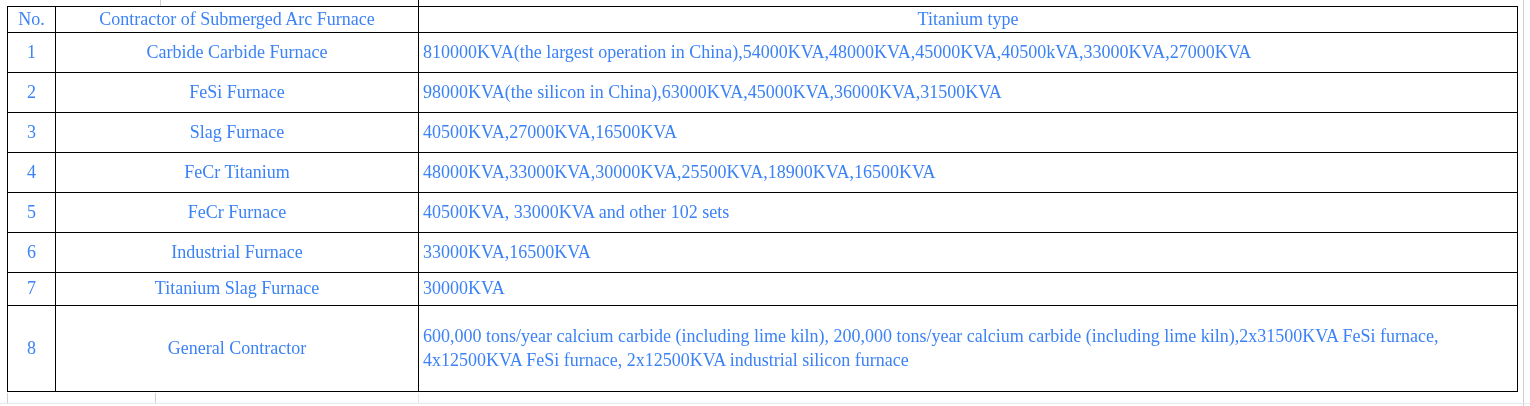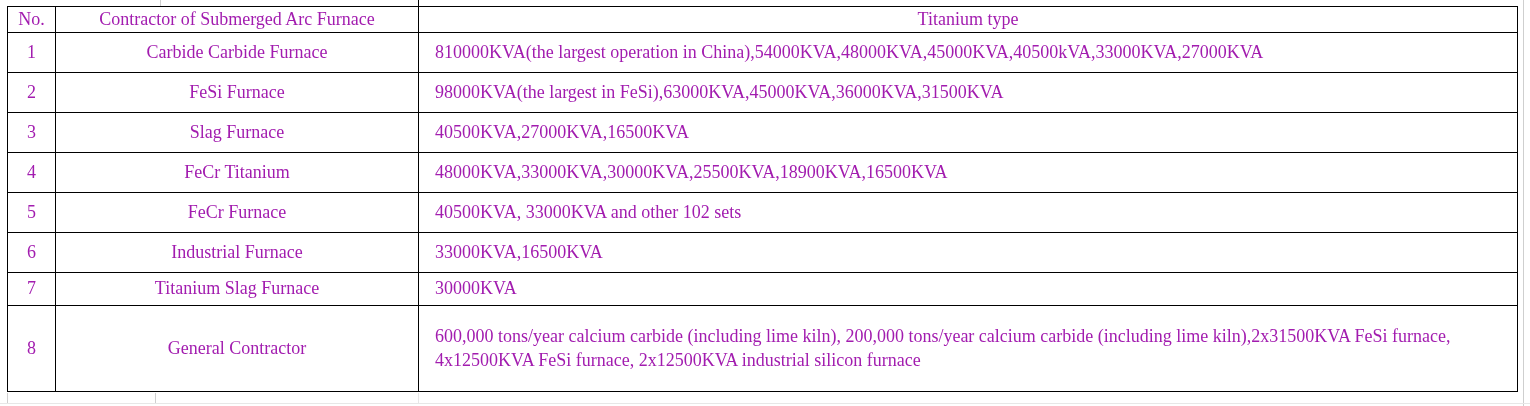--- a/index.html
+++ b/index.html
@@ -7,21 +7,21 @@
     padding: 0;
     background: #ffffff;
   }
   .canvas {
     position: relative;
     width: 1530px;
     height: 406px;
     background: #ffffff;
     overflow: hidden;
     font-family: "Liberation Serif", "DejaVu Serif", serif;
-    color: #a21caf;
+    color: #3b82f6;
   }
   
   .gridline {
     position: absolute;
     background: #cfcfcf;
   }
   .gridline.v { width: 1px; }
   .gridline.h { height: 1px; }
   .gridline.black { background: #000000; }
   .gridline.faint { background: #e7e7e7; }
@@ -51,21 +51,21 @@
   table.furnace-table tbody tr:nth-child(7) { height: 33px; }
   table.furnace-table tbody tr:nth-child(8) { height: 86px; }
   table.furnace-table td:nth-child(1),
   table.furnace-table td:nth-child(2) {
     text-align: center;
     vertical-align: middle;
   }
   table.furnace-table td:nth-child(3) {
     text-align: left;
     vertical-align: middle;
-    padding: 0 6px 0 16px;
+    padding: 0 6px 0 4px;
   }
 </style>
 </head>
 <body>
 
 <div class="canvas">
 
   <div class="gridline v" style="left:160px; top:0; height:6px;"></div>
   <div class="gridline v black" style="left:418px; top:0; height:6px;"></div>
   <div class="gridline v" style="left:7px; top:393px; height:10px;"></div>
@@ -89,21 +89,21 @@
     </thead>
     <tbody id="tbody">
         <tr>
           <td>1</td>
           <td>Carbide Carbide Furnace</td>
           <td>810000KVA(the largest operation in China),54000KVA,48000KVA,45000KVA,40500kVA,33000KVA,27000KVA</td>
         </tr>
         <tr>
           <td>2</td>
           <td>FeSi Furnace</td>
-          <td>98000KVA(the largest in FeSi),63000KVA,45000KVA,36000KVA,31500KVA</td>
+          <td>98000KVA(the silicon in China),63000KVA,45000KVA,36000KVA,31500KVA</td>
         </tr>
         <tr>
           <td>3</td>
           <td>Slag Furnace</td>
           <td>40500KVA,27000KVA,16500KVA</td>
         </tr>
         <tr>
           <td>4</td>
           <td>FeCr Titanium</td>
           <td>48000KVA,33000KVA,30000KVA,25500KVA,18900KVA,16500KVA</td>

